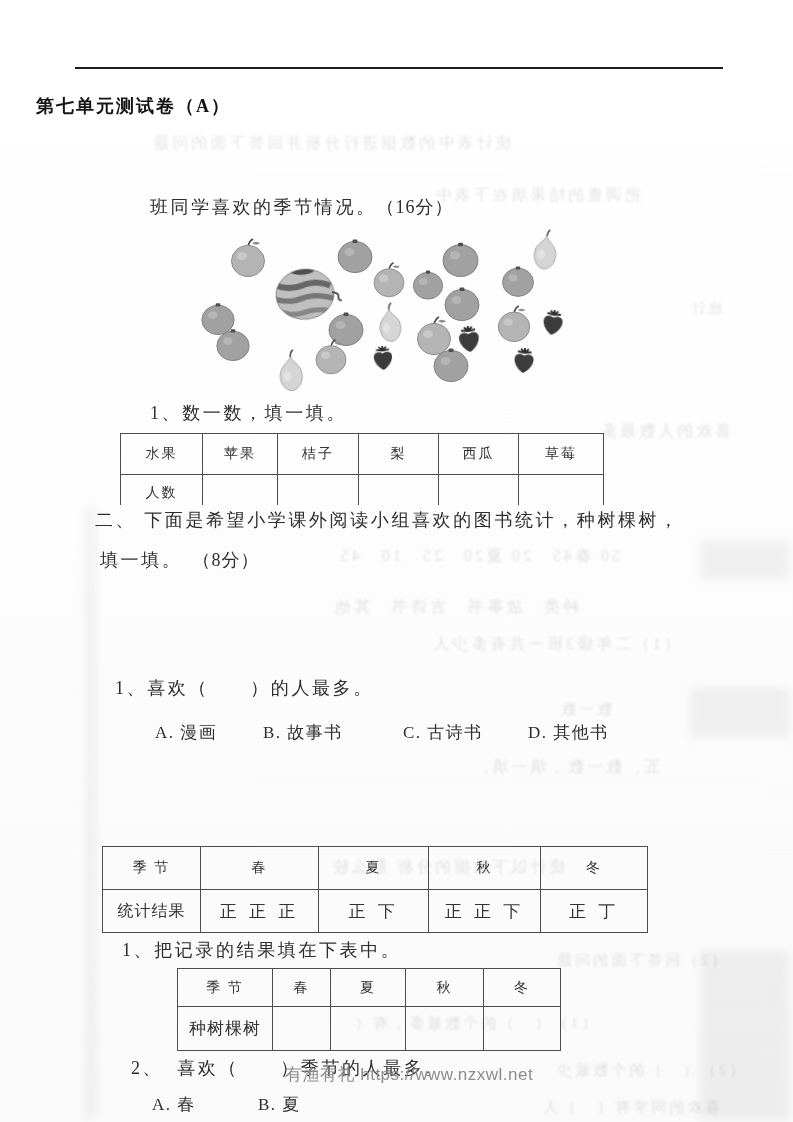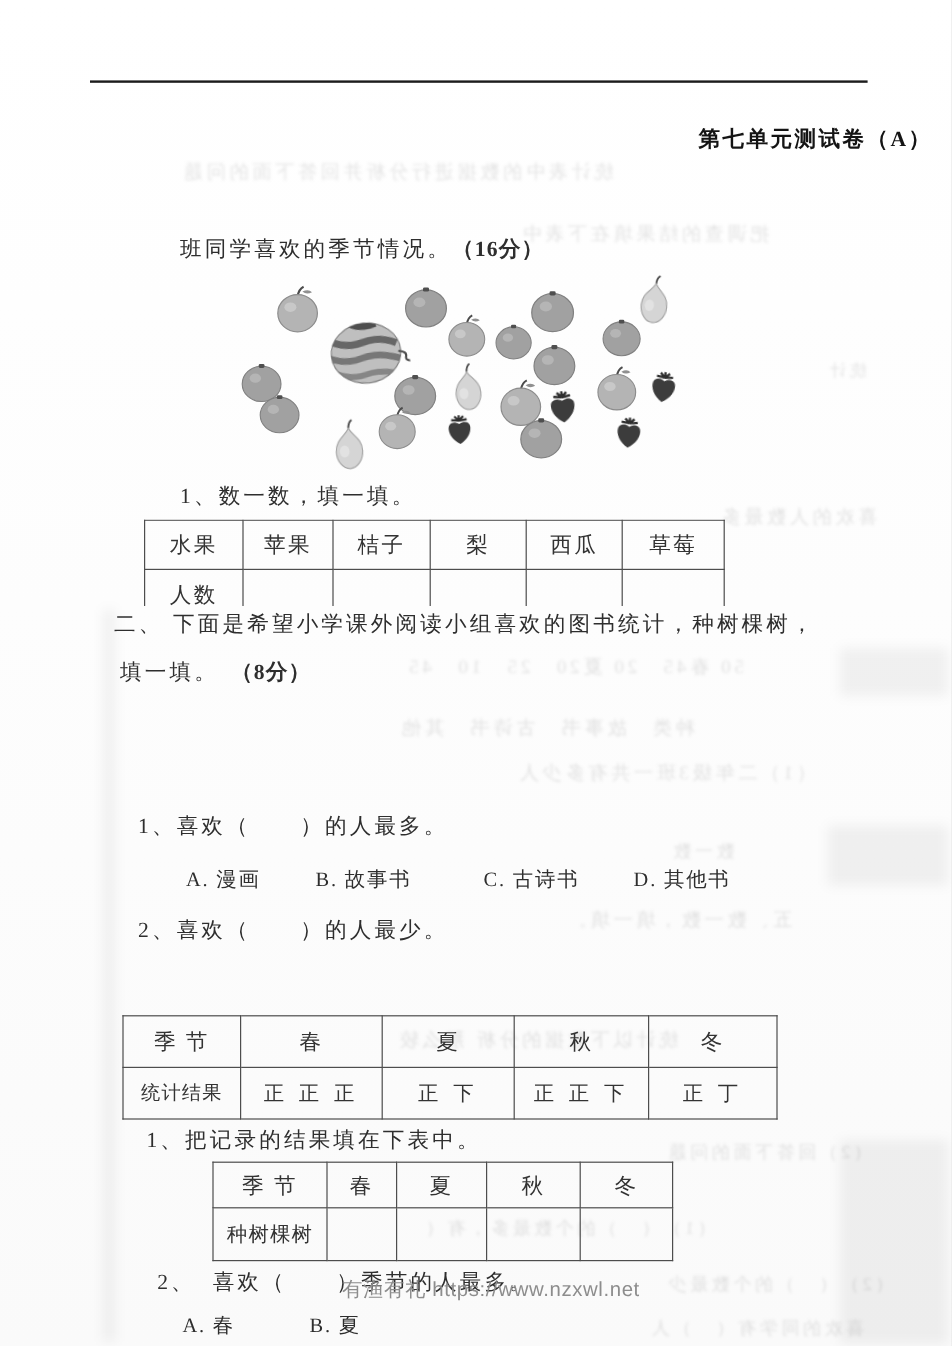--- a/index.html
+++ b/index.html
@@ -5,32 +5,32 @@
   html,body{margin:0;padding:0;background:#e8e8e8;}
   .page{
     position:relative;width:793px;height:1122px;margin:0 auto;
     background:linear-gradient(180deg,#ffffff 0%,#fdfdfd 45%,#fafafa 100%);
     overflow:hidden;
     font-family:"Liberation Serif","DejaVu Serif",serif;
     color:#2e2e2e;
   }
   .rule{position:absolute;left:75px;top:67px;width:648px;height:2px;background:#1c1c1c;}
   .title{
-    position:absolute;left:30px;right:0;top:88px;margin:16px;text-align:right;
+    position:absolute;left:30px;right:0;top:88px;margin:6px;text-align:left;
     font-size:18px;font-weight:700;letter-spacing:2px;color:#141414;
   }
   .line{position:absolute;font-size:18px;letter-spacing:2.6px;white-space:nowrap;color:#2e2e2e;}
   .qnum{margin-right:20px;}
-  .score{font-weight:700;letter-spacing:1px;}
+  .score{font-weight:400;letter-spacing:1px;}
   .opt{position:absolute;font-size:17px;letter-spacing:1.5px;white-space:nowrap;color:#2e2e2e;}
 
   table.tbl{position:absolute;border-collapse:collapse;table-layout:fixed;background:transparent;}
   table.tbl td{
     border:1.7px solid #4d4d4d;text-align:center;vertical-align:middle;
-    font-size:18px;letter-spacing:2px;padding:0;color:#333;overflow:hidden;white-space:nowrap;
+    font-size:14px;letter-spacing:2px;padding:0;color:#333;overflow:hidden;white-space:nowrap;
   }
   .clip{position:absolute;overflow:hidden;}
   .t1 tr.r1 td{height:40px;}
   .t1 tr.r2 td{height:40px;vertical-align:top;padding-top:9px;}
   .t2 tr.r1 td{height:44px;}
   .t2 tr.r2 td{height:42px;}
   .t3 tr.r1 td{height:42px;}
   .t3 tr.r2 td{height:42px;font-size:17px;letter-spacing:4px;}
   .t4 tr.r1 td{height:37px;}
   .t4 tr.r2 td{height:43px;}
@@ -283,21 +283,20 @@
 
   <div class="line" style="left:95px;top:508px;"><span class="qnum" style="margin-right:8px;">二、</span><span>下面是希望小学课外阅读小组喜欢的图书统计，种树棵树，</span></div>
   <div class="line" style="left:100px;top:548px;"><span>填一填。</span><span class="score" style="margin-left:10px;">（8分）</span></div>
 
 
   <div class="line" style="left:115px;top:676px;">1、喜欢（　　）的人最多。</div>
   <span class="opt" style="left:155px;top:721px;">A. 漫画</span>
   <span class="opt" style="left:263px;top:721px;">B. 故事书</span>
   <span class="opt" style="left:403px;top:721px;">C. 古诗书</span>
   <span class="opt" style="left:528px;top:721px;">D. 其他书</span>
-  <div class="line" style="left:115px;top:763px;">2、喜欢（　　）的人最少。</div>
 
 
   <table class="tbl t3" style="left:102px;top:846px;">
     <colgroup>
         <col style="width:98px">
         <col style="width:118px">
         <col style="width:110px">
         <col style="width:112px">
         <col style="width:107px">
       </colgroup>

